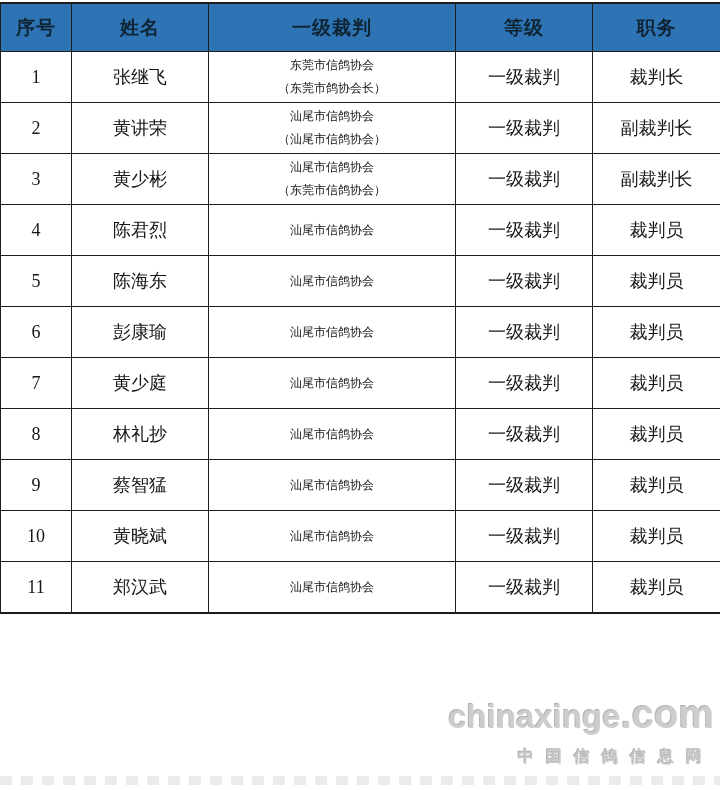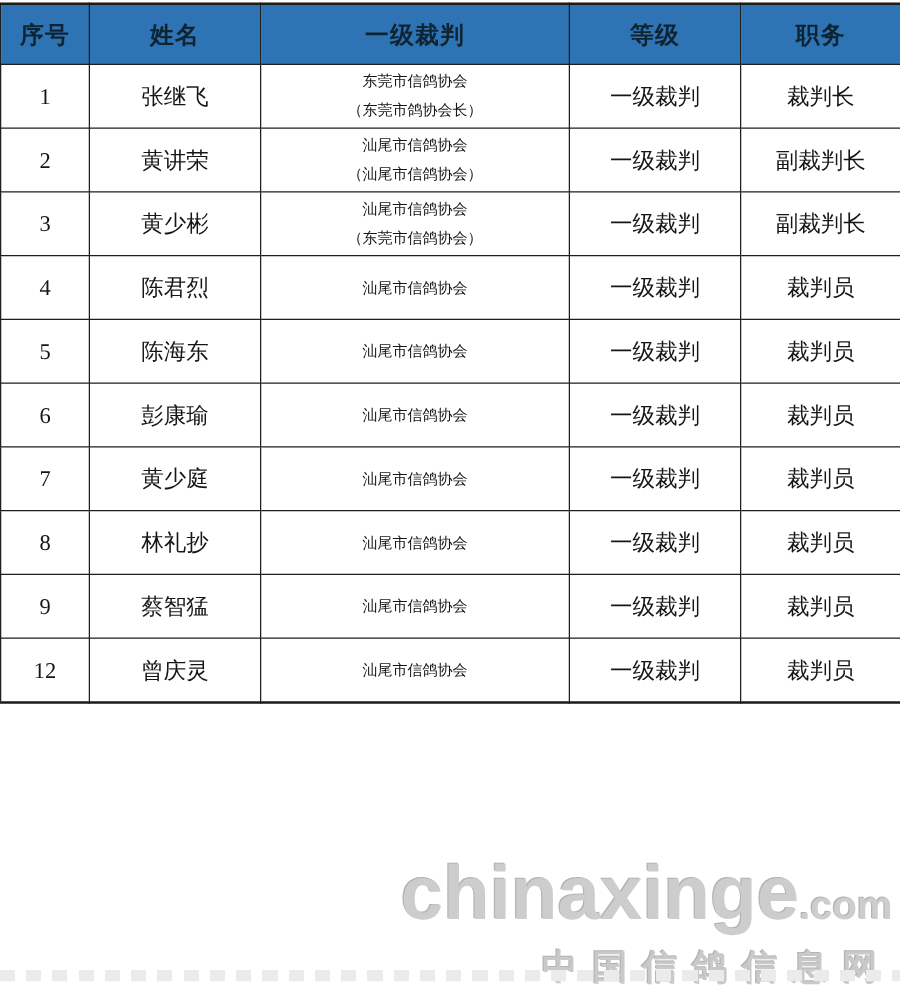--- a/index.html
+++ b/index.html
@@ -65,32 +65,32 @@
   }
   .wm-logo-line {
     font-family: "Liberation Sans", "DejaVu Sans", sans-serif;
     font-weight: bold;
     color: #cdcdcd;
     text-shadow: -1px -1px 0 #b3b3b3, 2px 2px 1px #ffffff;
     line-height: 48px;
     white-space: nowrap;
   }
   .wm-site {
-    font-size: 61px;
+    font-size: 33px;
     letter-spacing: 0px;
     margin-top: 12px;
   }
   .wm-tld {
-    font-size: 32px;
+    font-size: 40px;
   }
   .wm-caption {
     margin-top: 0px;
     font-family: Liberation Serif, serif;
     font-weight: bold;
-    font-size: 28px;
+    font-size: 16px;
     color: #c9c9c9;
     letter-spacing: 12px;
     text-shadow: -1px -1px 0 #b3b3b3, 1px 1px 1px #ffffff;
     white-space: nowrap;
   }
 
   
   .bottom-dashes {
     position: absolute;
     left: 0;
@@ -217,32 +217,42 @@
     <td>9</td>
     <td>蔡智猛</td>
     <td>
       <div class="assoc-line">汕尾市信鸽协会</div>
 
     </td>
     <td>一级裁判</td>
     <td>裁判员</td>
   </tr>
 
-
-
-  <tr>
-    <td>12</td>
-    <td>曾庆灵</td>
-    <td>
-      <div class="assoc-line">汕尾市信鸽协会</div>
-
-    </td>
-    <td>一级裁判</td>
-    <td>裁判员</td>
-  </tr>
+  <tr>
+    <td>10</td>
+    <td>黄晓斌</td>
+    <td>
+      <div class="assoc-line">汕尾市信鸽协会</div>
+
+    </td>
+    <td>一级裁判</td>
+    <td>裁判员</td>
+  </tr>
+
+  <tr>
+    <td>11</td>
+    <td>郑汉武</td>
+    <td>
+      <div class="assoc-line">汕尾市信鸽协会</div>
+
+    </td>
+    <td>一级裁判</td>
+    <td>裁判员</td>
+  </tr>
+
 </tbody>
 </table>
 
 <div class="watermark">
   <div class="wm-logo-line">
     <span class="wm-site">chinaxinge</span><span class="wm-tld">.com</span>
   </div>
   <div class="wm-caption">中国信鸽信息网</div>
 </div>
 

